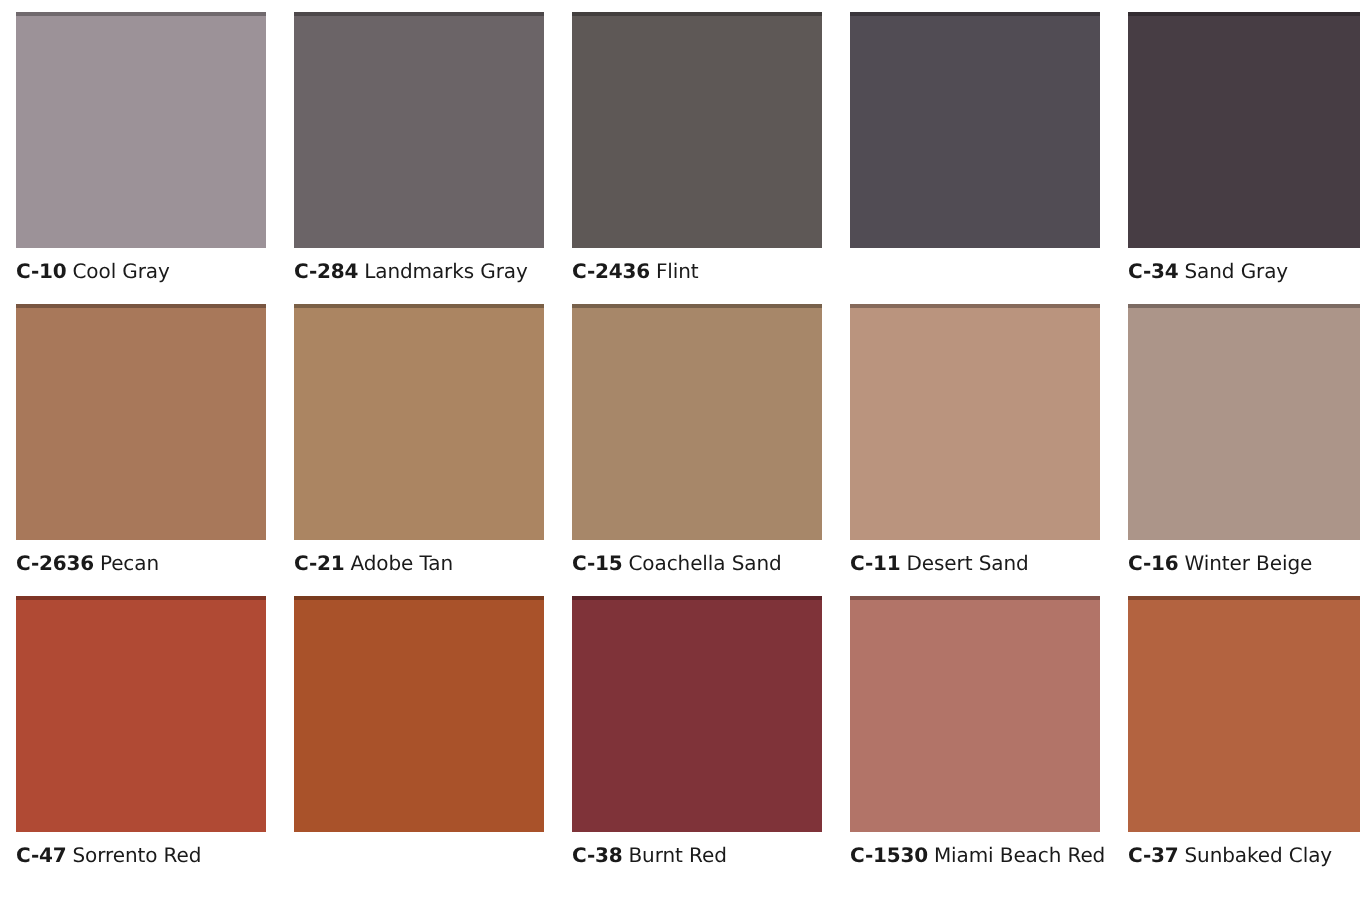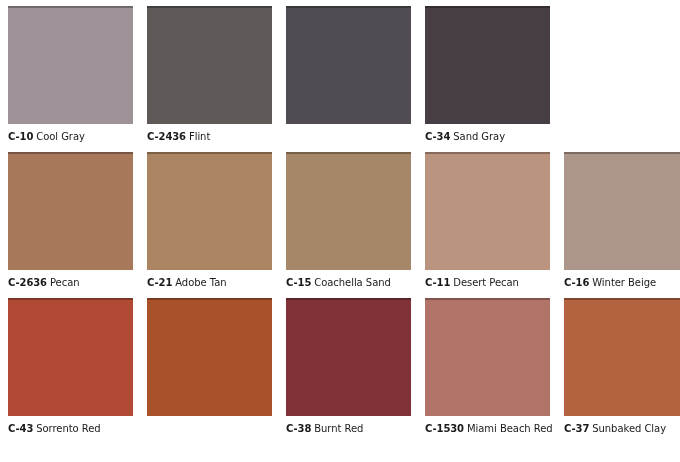--- a/index.html
+++ b/index.html
@@ -74,20 +74,27 @@
 <div id="palette">
     <div class="swatch-row">
       <div class="swatch-cell">
         <div class="swatch-chip" style="background-color: rgb(156, 146, 152);"></div>
         <div class="swatch-label">
           <span class="swatch-code">C-10</span>
           <span class="swatch-name">Cool Gray</span>
         </div>
       </div>
       <div class="swatch-cell">
+        <div class="swatch-chip" style="background-color: rgb(107, 100, 103);"></div>
+        <div class="swatch-label">
+          <span class="swatch-code">C-284</span>
+          <span class="swatch-name">Landmarks Gray</span>
+        </div>
+      </div>
+      <div class="swatch-cell">
         <div class="swatch-chip" style="background-color: rgb(94, 88, 86);"></div>
         <div class="swatch-label">
           <span class="swatch-code">C-2436</span>
           <span class="swatch-name">Flint</span>
         </div>
       </div>
       <div class="swatch-cell">
         <div class="swatch-chip" style="background-color: rgb(81, 76, 84);"></div>
       </div>
       <div class="swatch-cell">
@@ -117,36 +124,36 @@
         <div class="swatch-chip" style="background-color: rgb(167, 135, 105);"></div>
         <div class="swatch-label">
           <span class="swatch-code">C-15</span>
           <span class="swatch-name">Coachella Sand</span>
         </div>
       </div>
       <div class="swatch-cell">
         <div class="swatch-chip" style="background-color: rgb(186, 148, 126);"></div>
         <div class="swatch-label">
           <span class="swatch-code">C-11</span>
-          <span class="swatch-name">Desert Pecan</span>
+          <span class="swatch-name">Desert Sand</span>
         </div>
       </div>
       <div class="swatch-cell">
         <div class="swatch-chip" style="background-color: rgb(172, 149, 137);"></div>
         <div class="swatch-label">
           <span class="swatch-code">C-16</span>
           <span class="swatch-name">Winter Beige</span>
         </div>
       </div>
     </div>
     <div class="swatch-row">
       <div class="swatch-cell">
         <div class="swatch-chip" style="background-color: rgb(176, 74, 52);"></div>
         <div class="swatch-label">
-          <span class="swatch-code">C-43</span>
+          <span class="swatch-code">C-47</span>
           <span class="swatch-name">Sorrento Red</span>
         </div>
       </div>
       <div class="swatch-cell">
         <div class="swatch-chip" style="background-color: rgb(169, 82, 42);"></div>
       </div>
       <div class="swatch-cell">
         <div class="swatch-chip" style="background-color: rgb(127, 51, 57);"></div>
         <div class="swatch-label">
           <span class="swatch-code">C-38</span>

